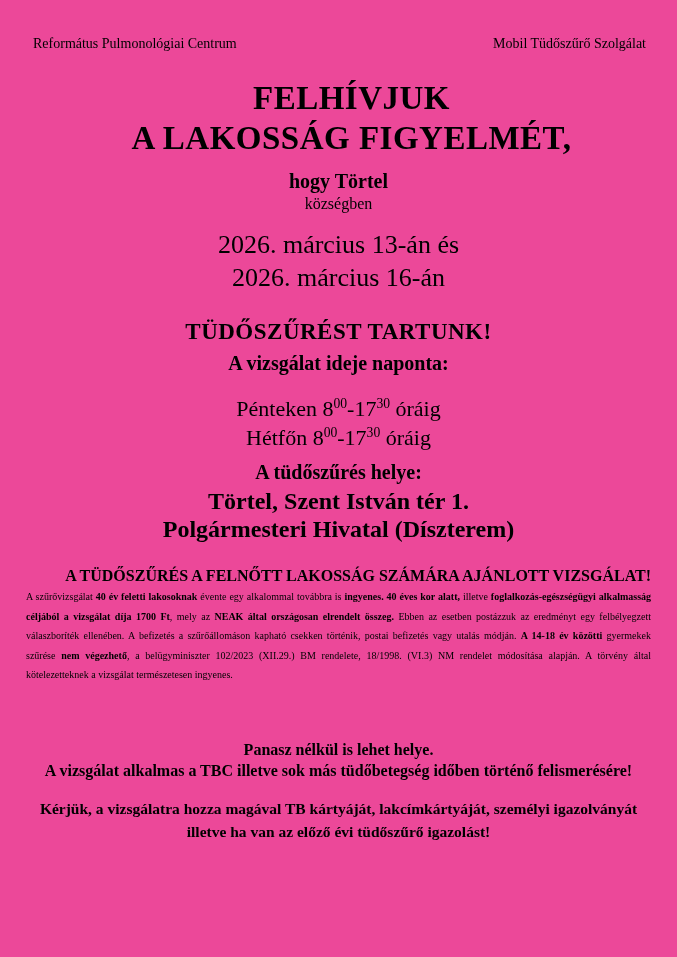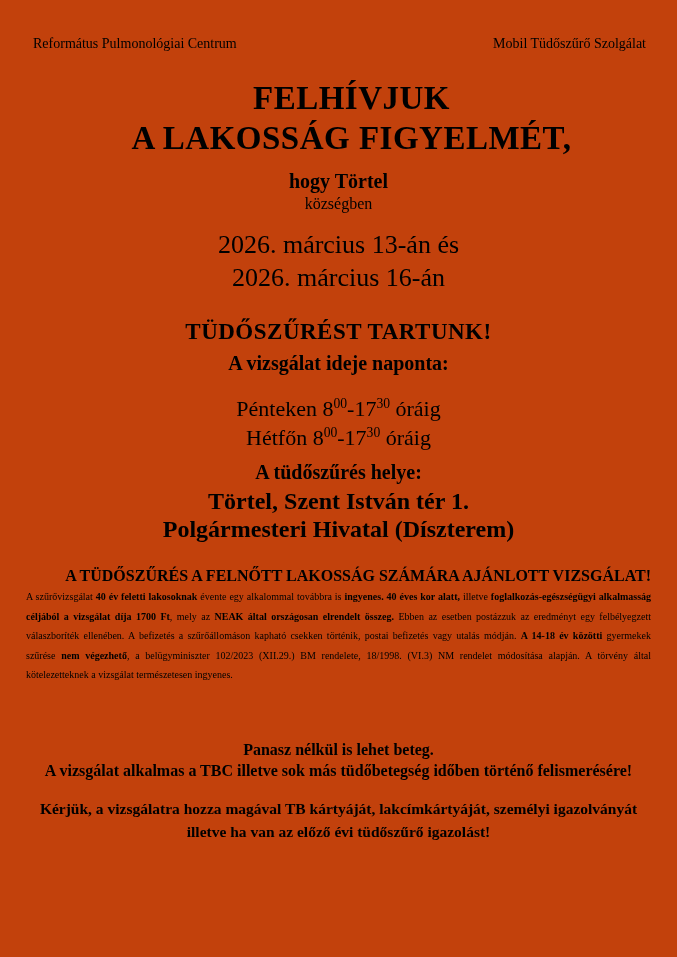--- a/index.html
+++ b/index.html
@@ -4,21 +4,21 @@
 <style>
   html, body {
     margin: 0;
     padding: 0;
     background: #ffffff;
   }
   .page {
     position: relative;
     width: 677px;
     height: 957px;
-    background: #c2410c;
+    background: #ec4899;
     color: #000000;
     font-family: "Liberation Serif", "DejaVu Serif", serif;
     overflow: hidden;
   }
   .abs { position: absolute; left: 0; right: 0; }
   .center { text-align: center; }
   .b { font-weight: bold; }
 
   .header-row {
     position: absolute;
@@ -123,19 +123,19 @@
     <div>Törtel, Szent István tér 1.</div>
     <div>Polgármesteri Hivatal (Díszterem)</div>
   </div>
 
   <div class="info-block">
     <div class="info-heading">A TÜDŐSZŰRÉS A FELNŐTT LAKOSSÁG SZÁMÁRA AJÁNLOTT VIZSGÁLAT!</div>
     <div class="info-paragraph"><span>A szűrővizsgálat </span><span class="b">40 év feletti lakosoknak</span><span> évente egy alkalommal továbbra is </span><span class="b">ingyenes.</span><span> </span><span class="b">40 éves kor alatt,</span><span> illetve </span><span class="b">foglalkozás-egészségügyi alkalmasság céljából a vizsgálat díja 1700 Ft</span><span>, mely az </span><span class="b">NEAK által országosan elrendelt összeg.</span><span> Ebben az esetben postázzuk az eredményt egy felbélyegzett válaszboríték ellenében. A befizetés a szűrőállomáson kapható csekken történik, postai befizetés vagy utalás módján. </span><span class="b">A 14-18 év közötti</span><span> gyermekek szűrése </span><span class="b">nem végezhető</span><span>, a belügyminiszter 102/2023 (XII.29.) BM rendelete, 18/1998. (VI.3) NM rendelet módosítása alapján. A törvény által kötelezetteknek a vizsgálat természetesen ingyenes.</span></div>
   </div>
 
   <div class="abs center notice">
-    <div>Panasz nélkül is lehet beteg.</div>
+    <div>Panasz nélkül is lehet helye.</div>
     <div>A vizsgálat alkalmas a TBC illetve sok más tüdőbetegség időben történő felismerésére!</div>
   </div>
 
   <div class="footer-note">Kérjük, a vizsgálatra hozza magával TB kártyáját, lakcímkártyáját, személyi igazolványát illetve ha van az előző évi tüdőszűrő igazolást!</div>
 
 </div>
 
 </body></html>

